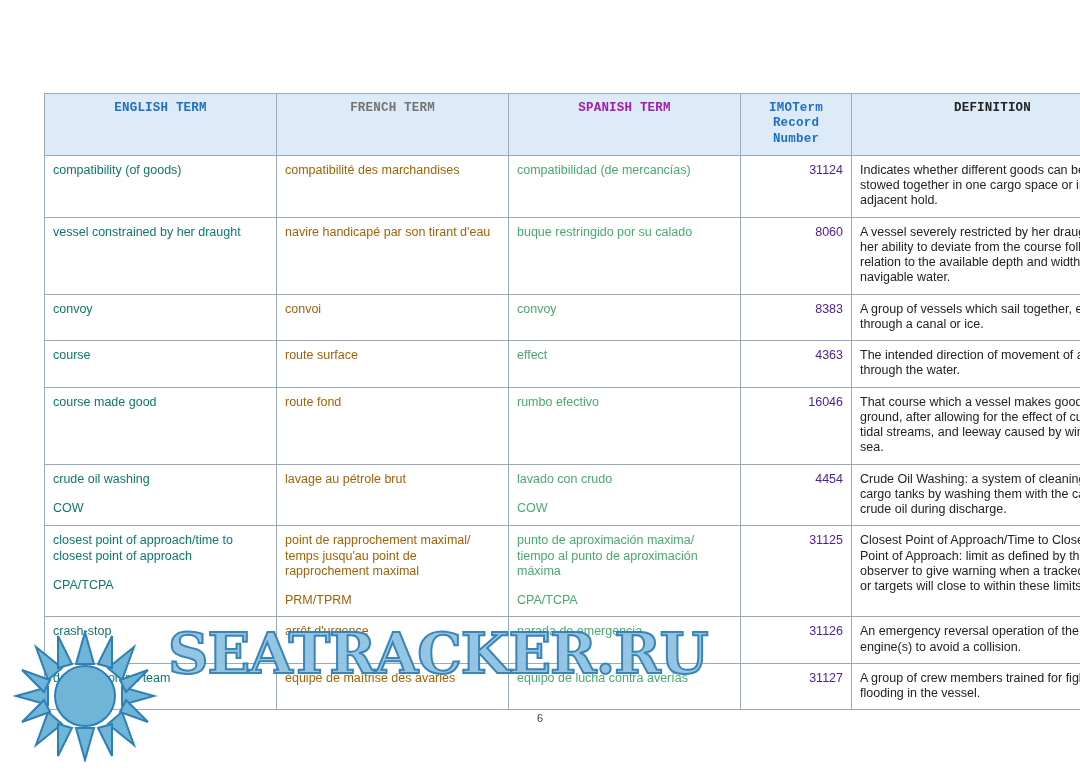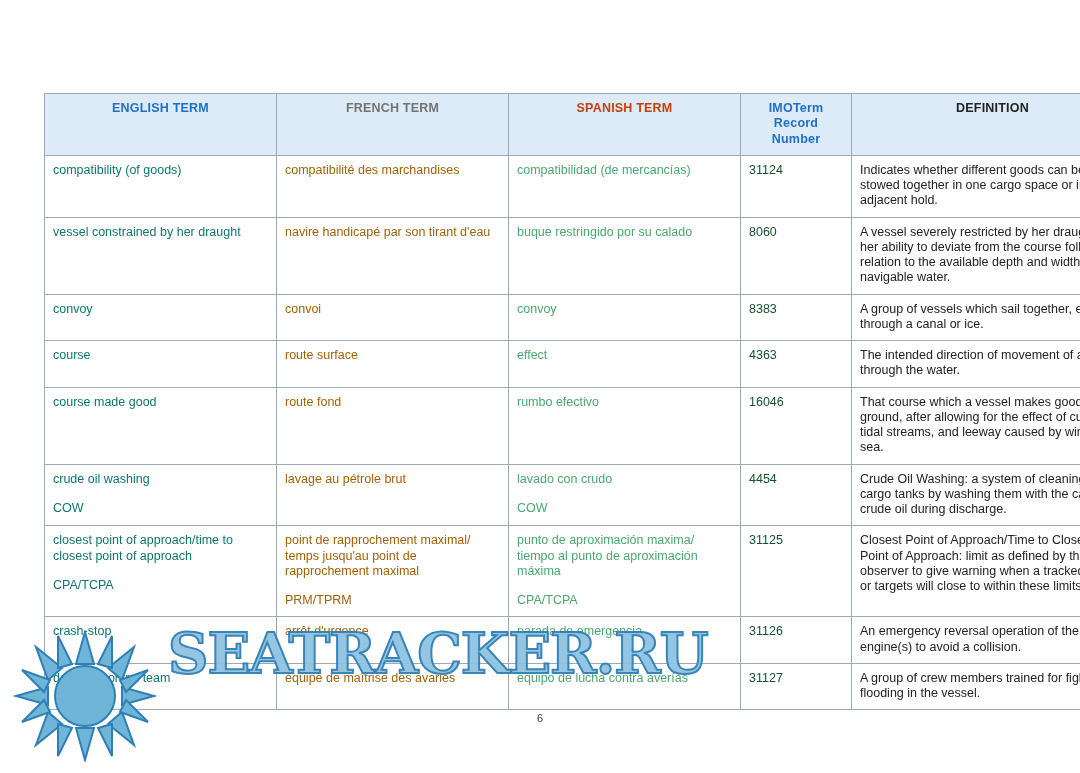--- a/index.html
+++ b/index.html
@@ -36,30 +36,31 @@
     line-height: 1.22;
   }
   thead th {
     background: #dcebf7;
     text-align: center;
     font-weight: bold;
     font-size: 13px;
     letter-spacing: 0.2px;
     padding-top: 11px;
     padding-bottom: 11px;
+    font-family: Liberation Mono, monospace;
   }
   th.col-en { color: #1f6fc4; width: 215px; }
   th.col-fr { color: #737373; width: 215px; }
-  th.col-es { color: #c2410c; width: 215px; }
+  th.col-es { color: #a21caf; width: 215px; }
   th.col-num { color: #1f6fc4; width: 94px; font-size: 12.5px; margin-left: 18px; }
   th.col-def { color: #222222; width: 265px; }
   td.cell-en { color: #0f766e; margin-left: 16px; }
   td.cell-fr { color: #a16207; }
   td.cell-es { color: #4aa870; }
-  td.cell-num { color: #14532d; text-align: left; }
+  td.cell-num { color: #4c1d95; text-align: right; }
   td.cell-def { color: #222222; }
   .sub {
     margin-top: 14px;
   }
   .multiline-break { display: block; }
   .page-number {
     position: absolute;
     left: 0;
     top: 712px;
     width: 1080px;

